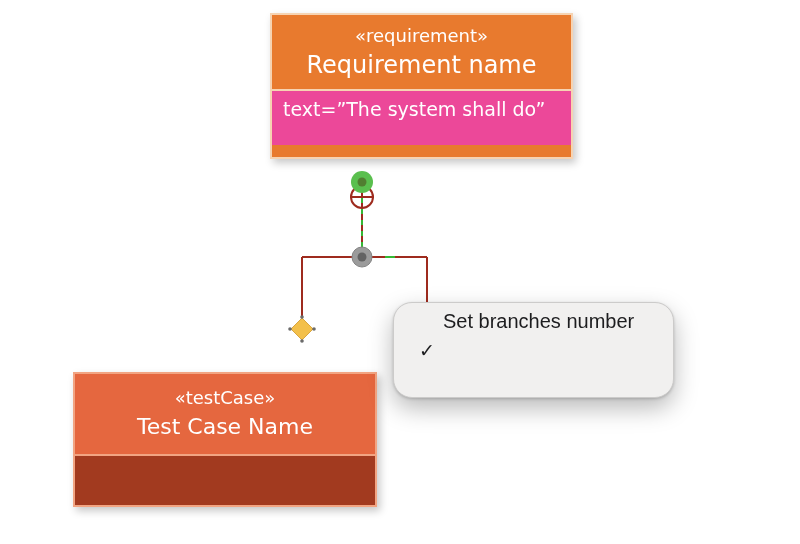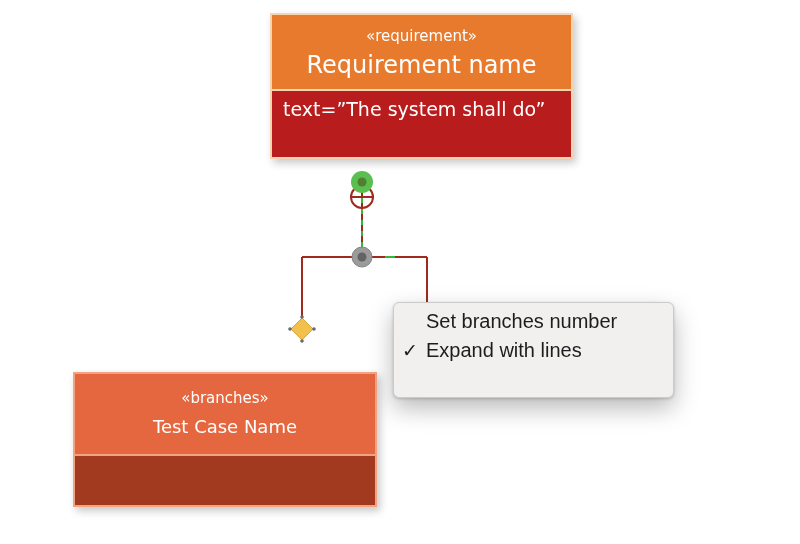--- a/index.html
+++ b/index.html
@@ -12,53 +12,53 @@
   .uml-box{
     position:absolute;
     box-sizing:border-box;
     box-shadow:3px 4px 8px rgba(0,0,0,0.22);
   }
   .uml-box .header{
     box-sizing:border-box;
     color:#ffffff;text-align:center;
     display:flex;flex-direction:column;justify-content:center;
   }
-  .uml-box .stereotype{font-size:15px;line-height:22px;}
+  .uml-box .stereotype{font-size:18px;line-height:22px;}
   .uml-box .elem-name{font-size:24px;line-height:30px;margin-top:3px;}
   .uml-box .body{
     box-sizing:border-box;color:#ffffff;
   }
   #requirement-box{
     left:270px;top:13px;width:303px;height:146px;
     border:2px solid #F6D3B2;background:#E87A2E;
   }
   #requirement-box .header{height:74px;background:#E87A2E;}
   #requirement-box .body{
-    height:68px;background:#b91c1c;border-top:2px solid #F6D3B2;
+    height:56px;background:#ec4899;border-top:2px solid #F6D3B2;
     font-size:19px;line-height:23px;padding:7px 20px 0 11px;
     white-space:nowrap;overflow:hidden;
   }
   #testcase-box{
     left:73px;top:372px;width:304px;height:135px;
     border:2px solid #F2A482;background:#E5673F;
   }
   #testcase-box .header{height:80px;background:#E5673F;}
-  #testcase-box .elem-name{font-size:18px;}
+  #testcase-box .elem-name{font-size:22px;}
   #testcase-box .body{height:51px;background:#A23A1F;border-top:2px solid #F2A482;}
 
   
   #connector-svg{position:absolute;left:0;top:0;z-index:5;}
 
   
   #context-menu{
     position:absolute;left:393px;top:302px;width:281px;height:96px;
     box-sizing:border-box;
-    background:#F1F0EF;border:1px solid #CCCBCA;border-radius:6px;
+    background:#F1F0EF;border:1px solid #CCCBCA;border-radius:19px;
     box-shadow:0 10px 24px rgba(0,0,0,0.28), 0 1px 3px rgba(0,0,0,0.18);
-    z-index:10;padding:4px 0;
+    z-index:10;padding:4px 17px;
     font-family:"Liberation Sans", sans-serif;
     color:#1D1D1F;font-size:20px;
   }
   .menu-item{
     height:29px;display:flex;align-items:center;
     padding-left:8px;cursor:default;white-space:nowrap;
   }
   .menu-check{
     width:24px;flex:0 0 24px;text-align:left;
     font-size:19px;color:#1D1D1F;
@@ -72,21 +72,21 @@
     <div class="stereotype">«requirement»</div>
     <div class="elem-name">Requirement name</div>
   </div>
   <div class="body">
     <div>text=”The system shall do”</div>
   </div>
 </div>
 
 <div class="uml-box" id="testcase-box">
   <div class="header">
-    <div class="stereotype">«branches»</div>
+    <div class="stereotype">«testCase»</div>
     <div class="elem-name">Test Case Name</div>
   </div>
   <div class="body"></div>
 </div>
 
 <svg id="connector-svg" width="800" height="544" viewBox="0 0 800 544">
 
   <line x1="362" y1="187" x2="362" y2="257" stroke="#9E2B1E" stroke-width="2"></line>
   <line x1="362" y1="187" x2="362" y2="257" stroke="#35B835" stroke-width="2" stroke-dasharray="5 6"></line>
 
@@ -121,15 +121,14 @@
   </g>
 </svg>
 
 <div id="context-menu">
   <div class="menu-item">
     <span class="menu-check"></span>
     <span>Set branches number</span>
   </div>
   <div class="menu-item">
     <span class="menu-check">✓</span>
-    <span>Expand with lines</span>
   </div>
 </div>
 
 </body></html>

